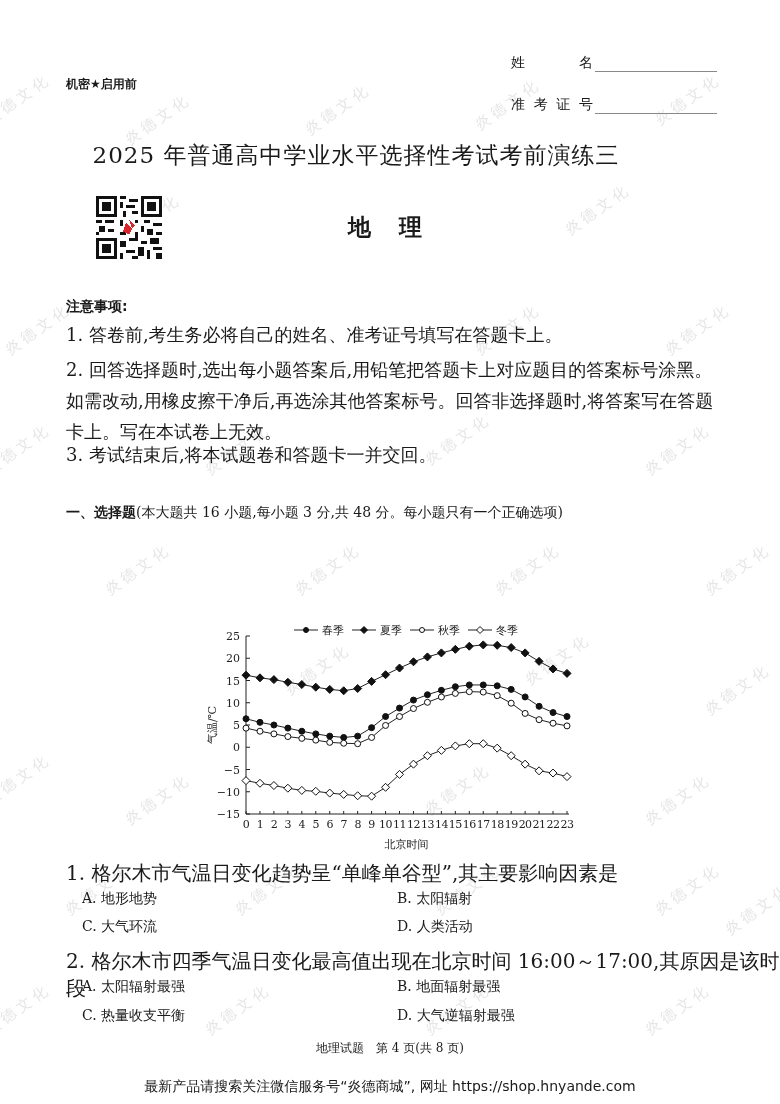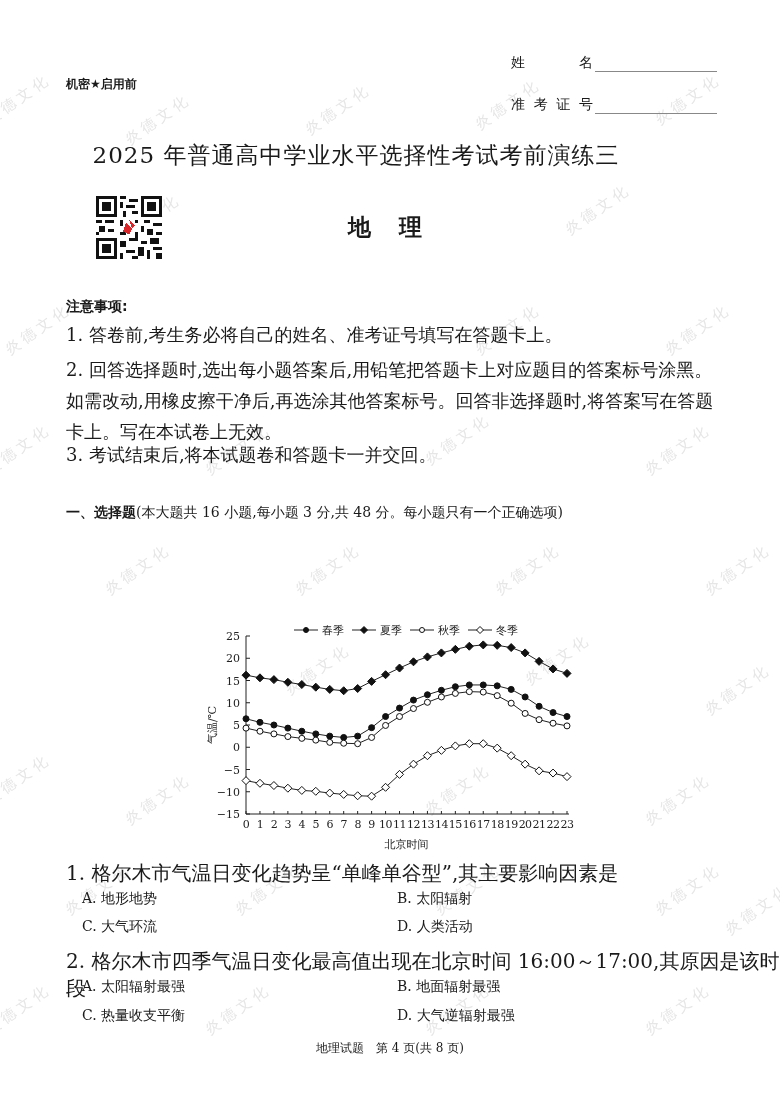--- a/index.html
+++ b/index.html
@@ -347,13 +347,14 @@
   <div class="opt" style="left:82px; top:918px;">C. 大气环流</div>
   <div class="opt" style="left:397px; top:918px;">D. 人类活动</div>
 
   <div class="q" style="top:948px;">2. 格尔木市四季气温日变化最高值出现在北京时间 16:00～17:00,其原因是该时段</div>
   <div class="opt" style="left:82px; top:978px;">A. 太阳辐射最强</div>
   <div class="opt" style="left:397px; top:978px;">B. 地面辐射最强</div>
   <div class="opt" style="left:82px; top:1007px;">C. 热量收支平衡</div>
   <div class="opt" style="left:397px; top:1007px;">D. 大气逆辐射最强</div>
 
   <div class="footer">地理试题　第 4 页(共 8 页)</div>
+  <div class="ad">最新产品请搜索关注微信服务号“炎德商城”, 网址 https://shop.hnyande.com</div>
 </div>
 
 </body></html>

